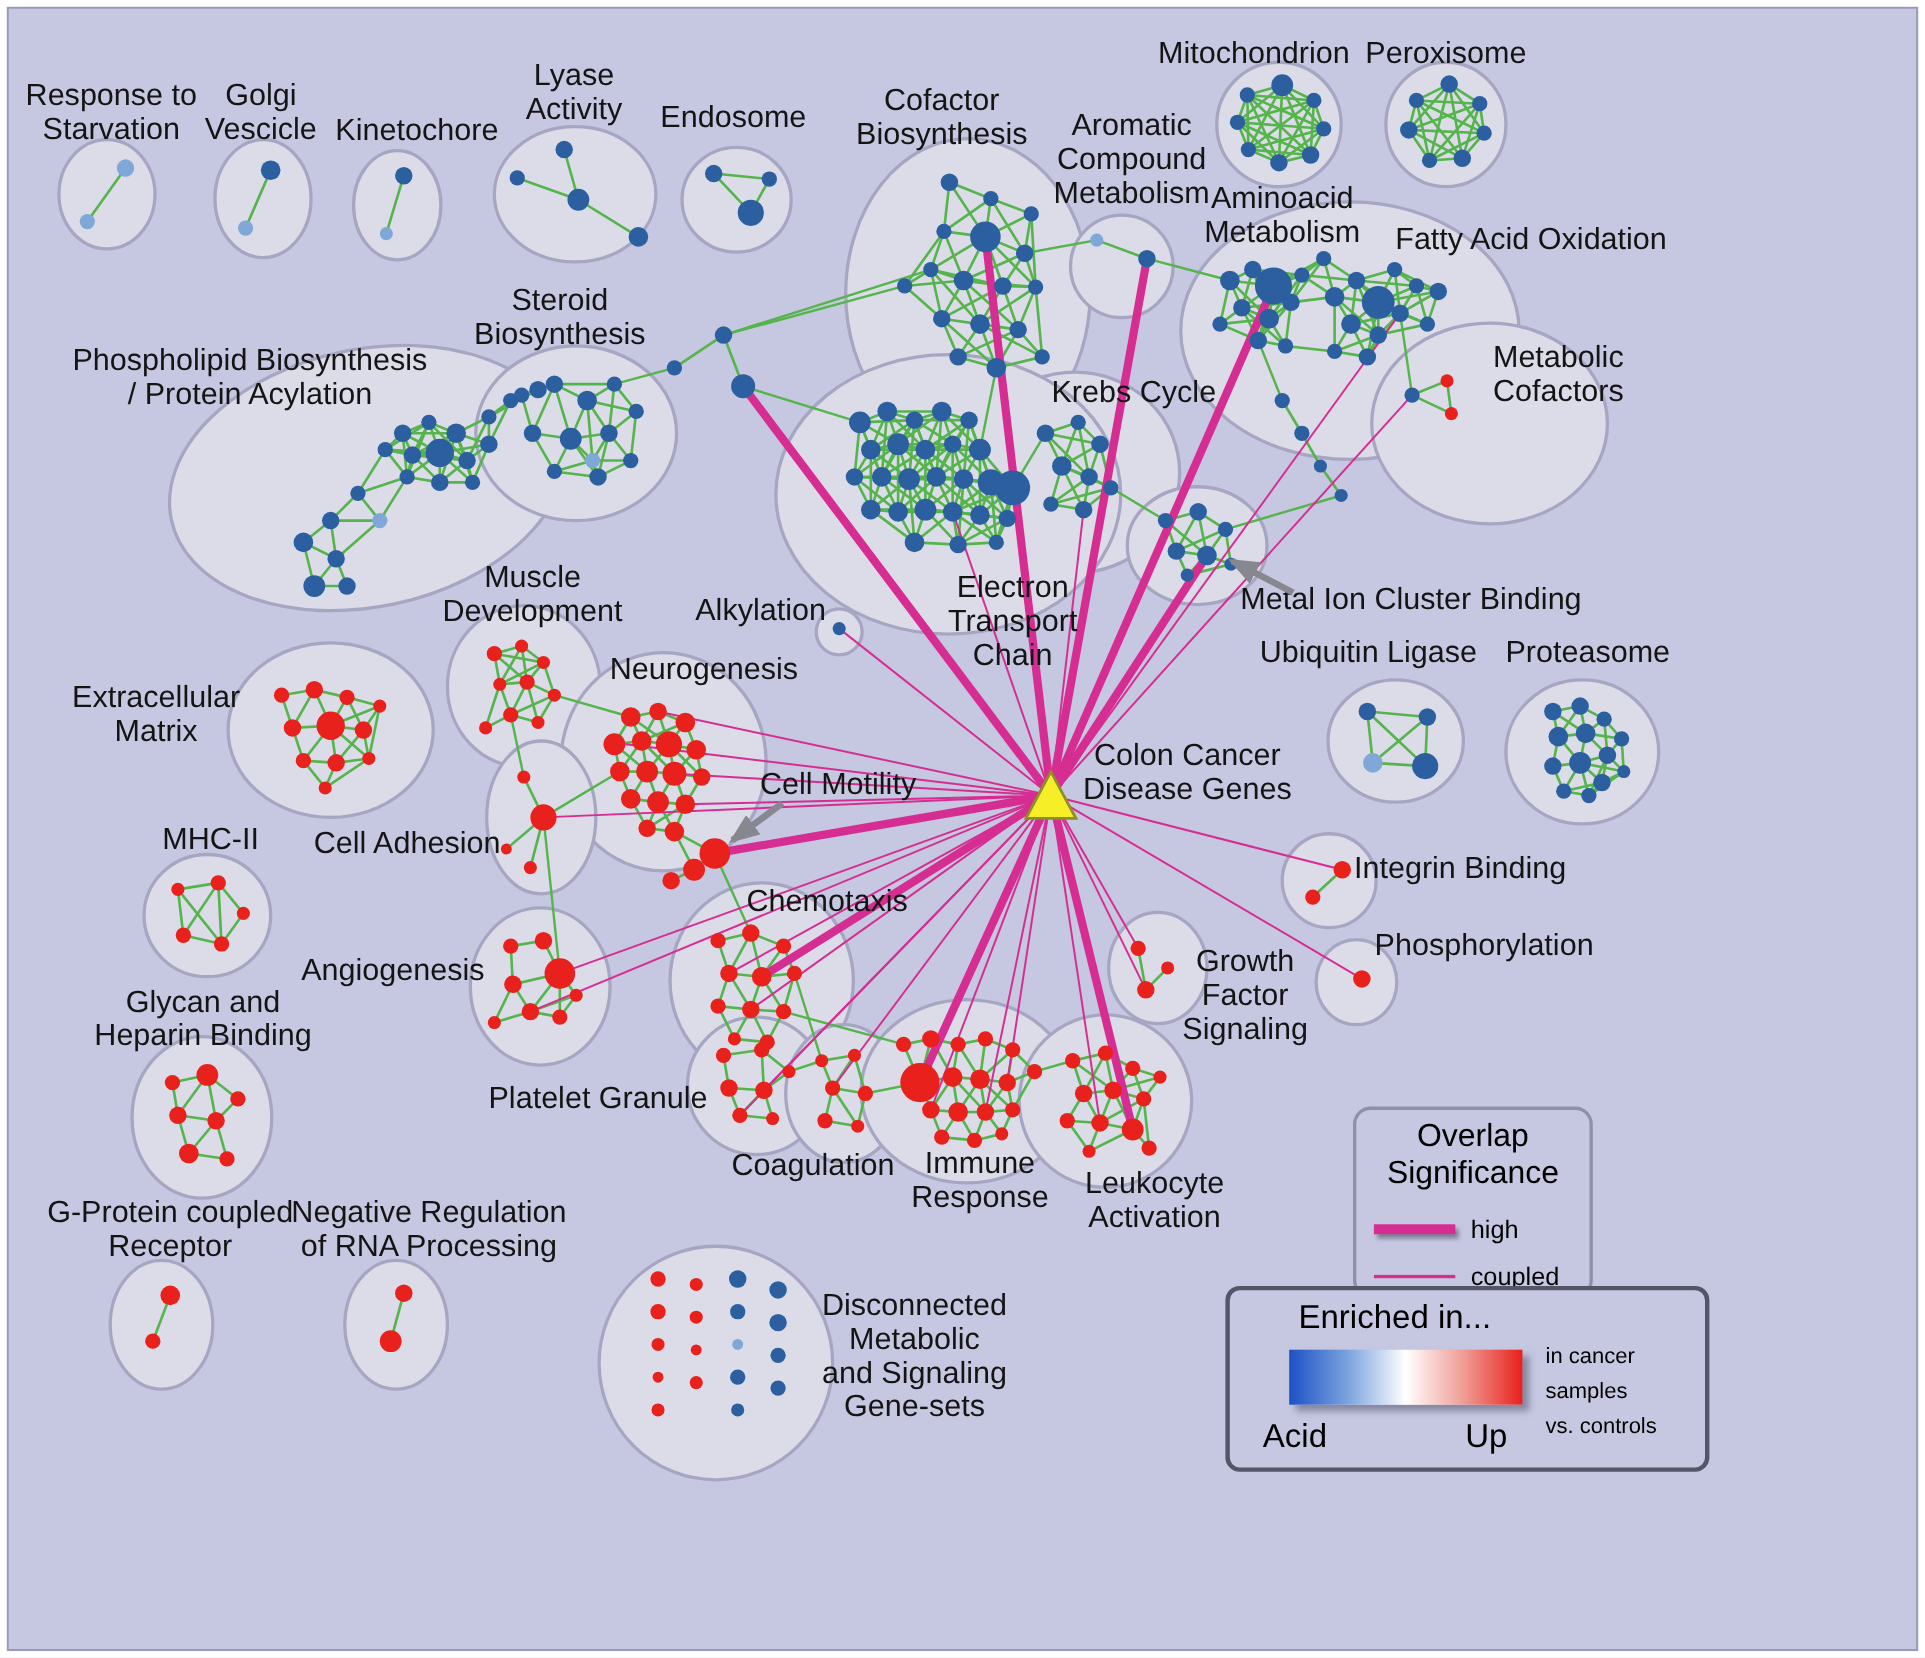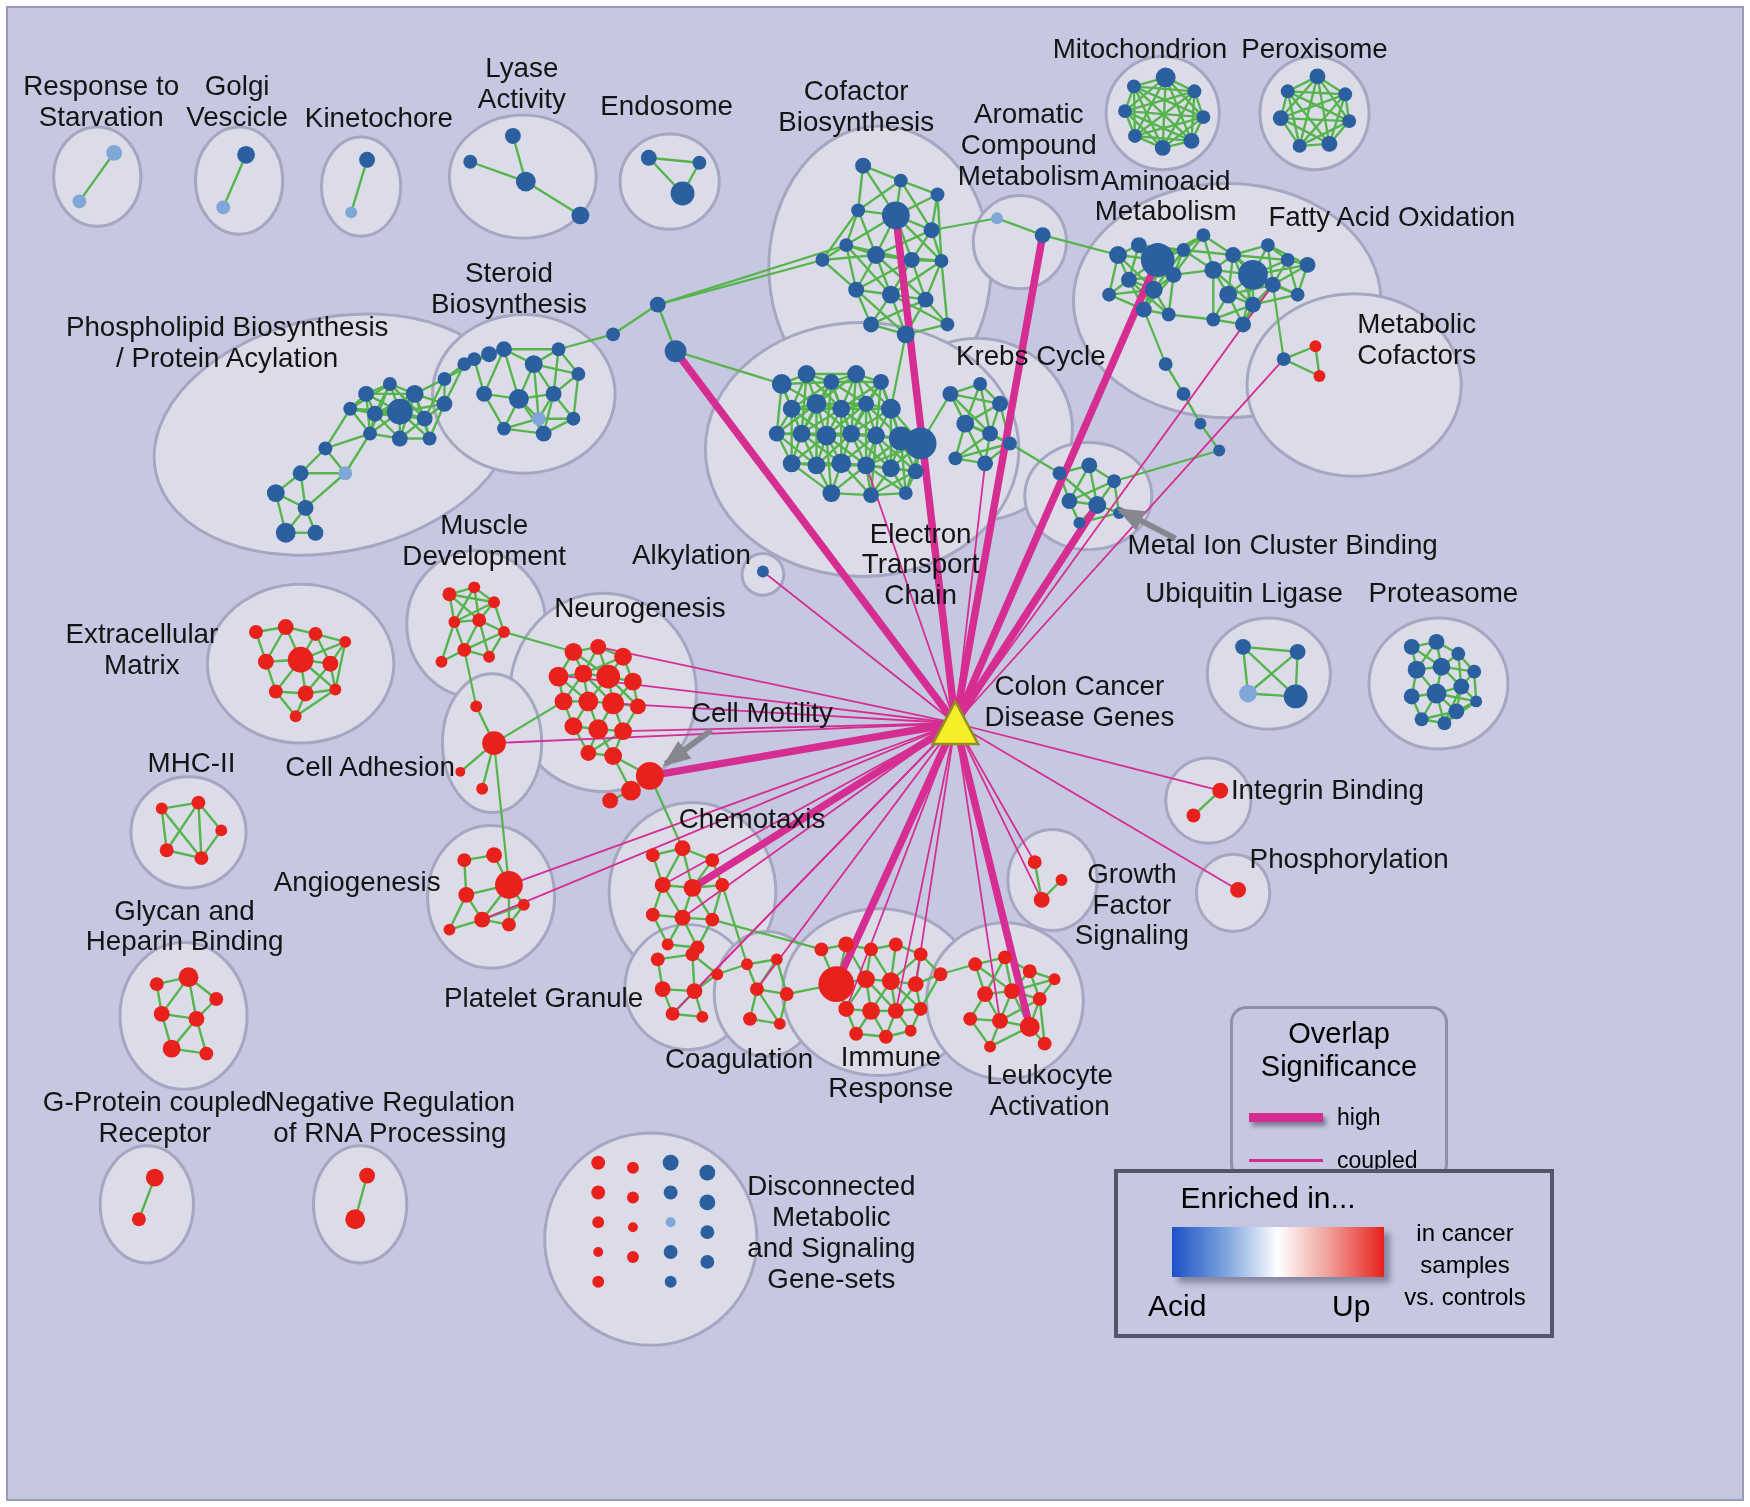--- a/index.html
+++ b/index.html
@@ -15,21 +15,21 @@
   .lg-row.moderate{top:138px;}
   .sample{width:74px;flex:none;}
   .sample-high{height:9px;box-shadow:3px 4px 4px rgba(110,110,135,0.85);}
   .sample-moderate{height:3px;}
   .lg-item-label{font-size:23px;}
   .legend-enriched{left:1108px;top:1163px;width:440px;height:169px;border:4px solid #55556a;}
   .lg-en-title{position:absolute;top:8px;left:0;width:300px;text-align:center;font-size:30px;}
   .gradient-bar{position:absolute;left:54px;top:54px;width:212px;height:50px;box-shadow:6px 6px 6px rgba(100,100,125,0.65);}
   .lg-down{position:absolute;left:30px;top:116px;font-size:30px;}
   .lg-up{position:absolute;left:214px;top:116px;width:52px;text-align:left;font-size:30px;}
-  .lg-side{position:absolute;left:272px;top:44px;width:150px;text-align:center;font-size:24px;line-height:32px;white-space:pre-line;}
+  .lg-side{position:absolute;left:287px;top:44px;width:150px;font-size:20px;line-height:32px;white-space:pre-line;}
 </style>
 </head>
 <body>
 
 <div class="stage" style="background: rgb(198, 199, 224);">
 
   <svg id="net" viewBox="0 0 1750 1507">
     <defs>
       <marker id="arr" markerUnits="userSpaceOnUse" markerWidth="30" markerHeight="24" refX="24" refY="11" orient="auto">
         <path d="M0,0 L28,11 L0,22 z" fill="#87878f"></path>
@@ -1220,21 +1220,21 @@
     <div class="lg-row high">
       <div class="sample sample-high" style="background: rgb(214, 45, 146);"></div>
       <span class="lg-item-label">high</span>
     </div>
     <div class="lg-row moderate">
       <div class="sample sample-moderate" style="background: rgb(214, 45, 146);"></div>
       <span class="lg-item-label">coupled</span>
     </div>
   </div>
 
-  <div class="legend legend-enriched" style="background: rgb(198, 199, 224);">
+  <div class="legend legend-enriched" style="background: rgb(198, 199, 224); border-radius: 13px;">
     <div class="lg-en-title">Enriched in...</div>
     <div class="gradient-bar" style="background: linear-gradient(to right, rgb(29, 80, 198), rgb(122, 163, 221), rgb(255, 255, 255), rgb(239, 155, 148), rgb(232, 33, 28));"></div>
     <div class="lg-down">Acid</div>
     <div class="lg-up">Up</div>
     <div class="lg-side">in cancer
 samples
 vs. controls</div>
   </div>
 
 </div>

